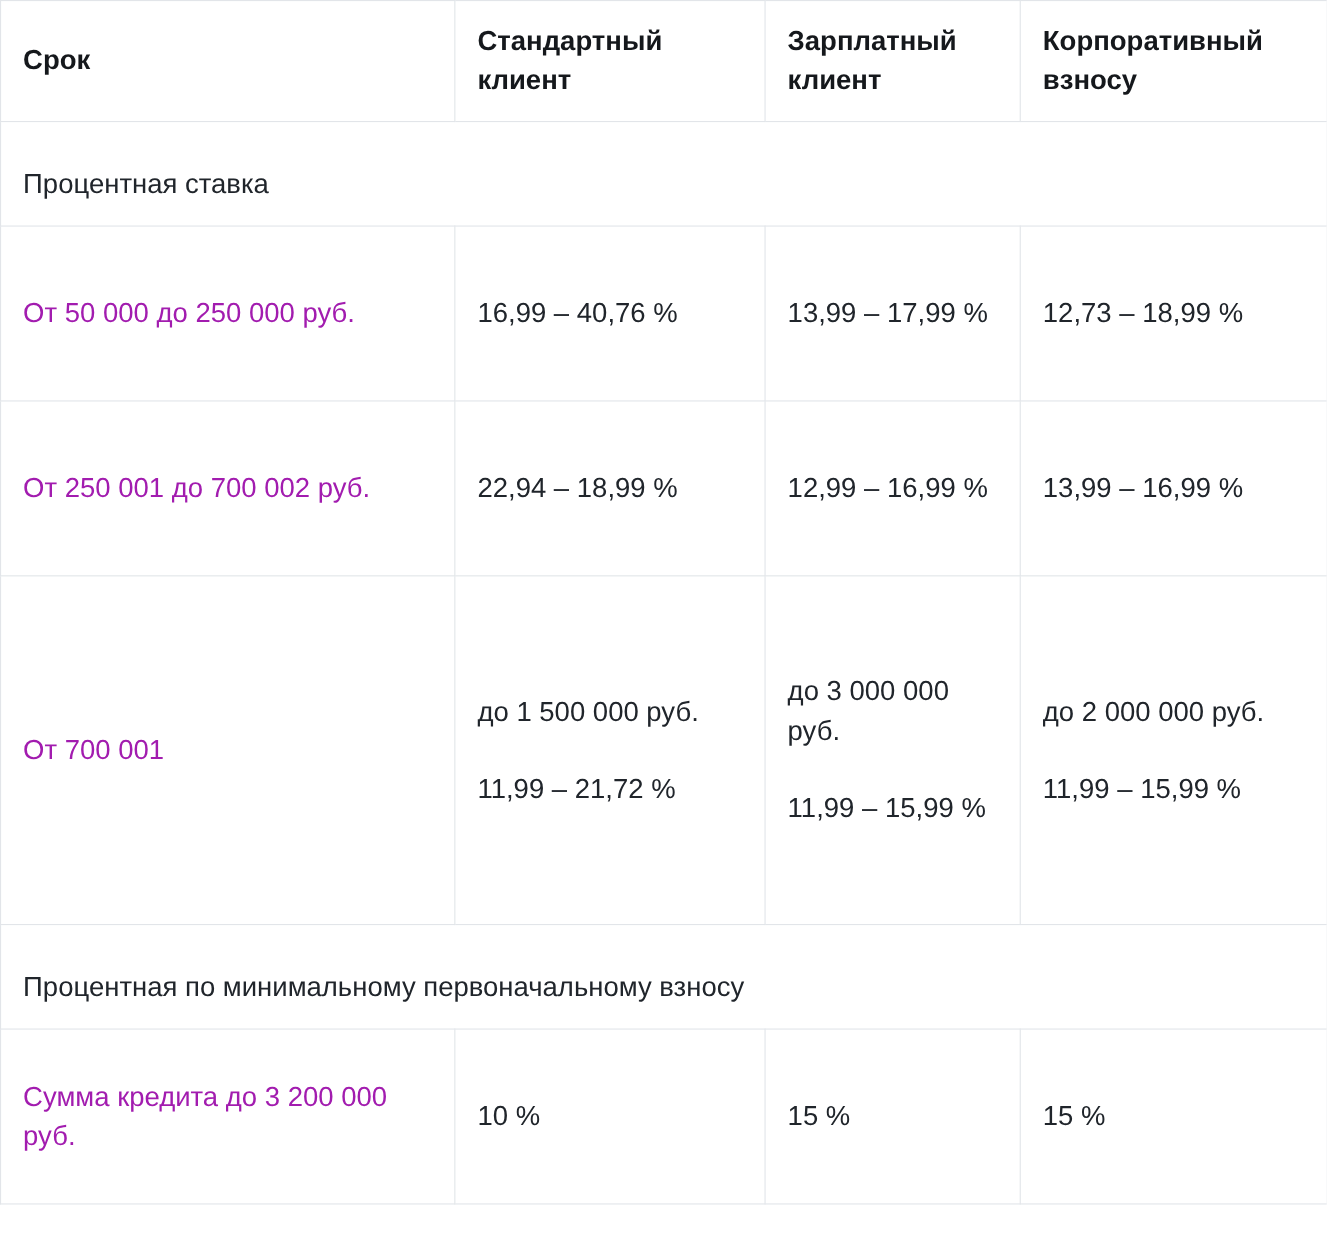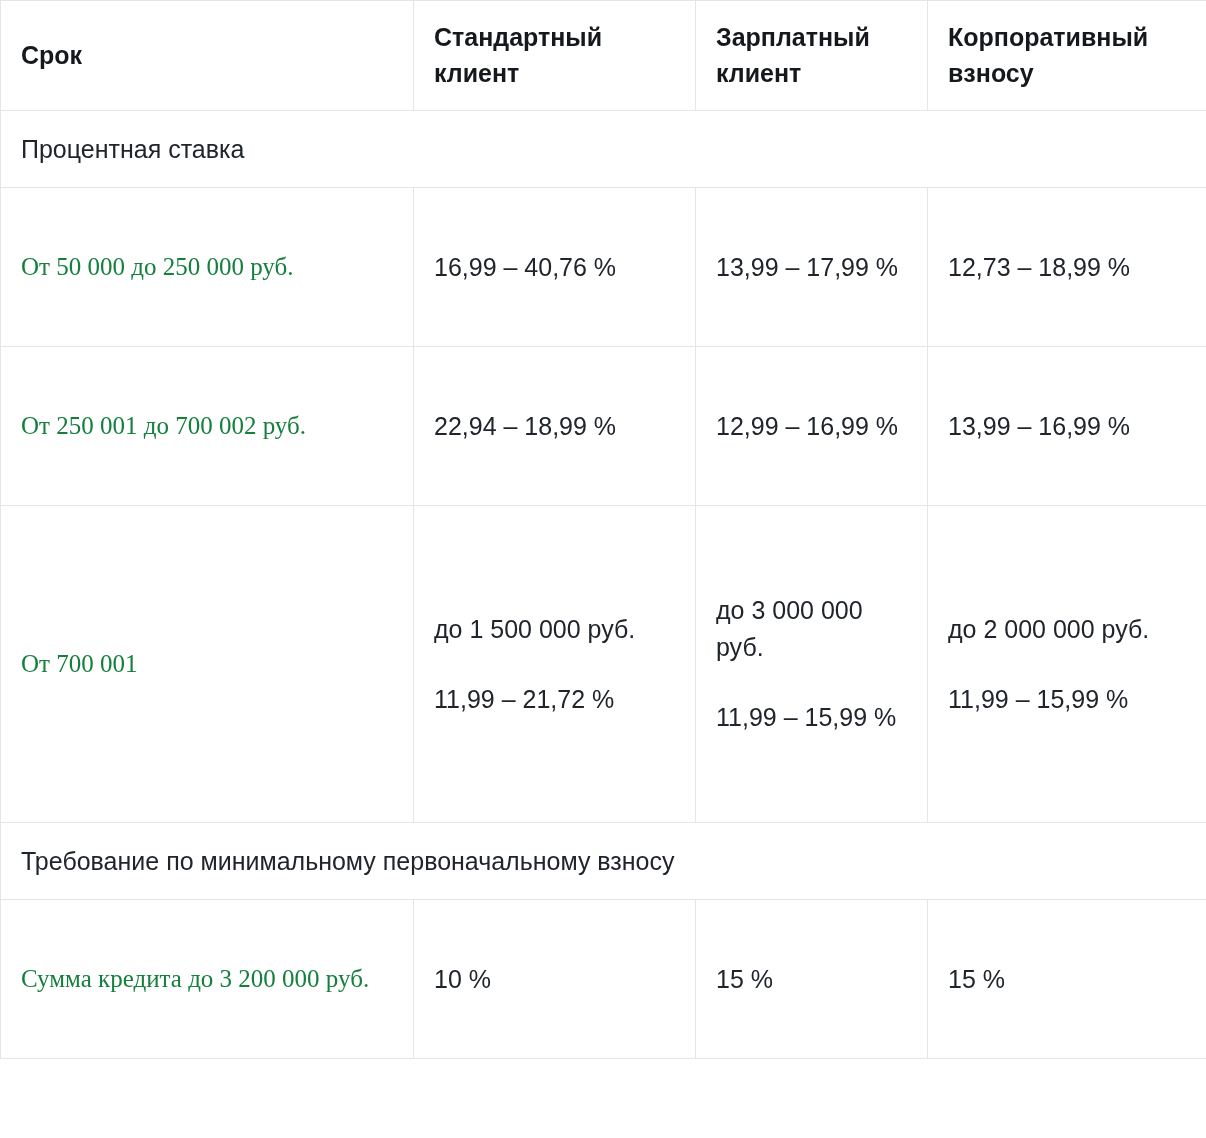--- a/index.html
+++ b/index.html
@@ -40,26 +40,25 @@
 
   thead th {
     font-weight: bold;
     color: #15181c;
     vertical-align: middle;
     padding-top: 22px;
     padding-bottom: 22px;
   }
   .section-row td {
     font-weight: normal;
-    padding-top: 20px;
+    padding-top: 38px;
     padding-bottom: 20px;
   }
   .label-cell {
-    color: #15803d;
-    font-family: Liberation Serif, serif;
+    color: #a21caf;
   }
   .value-cell {
     color: #20252b;
   }
   .tall-row td {
     vertical-align: middle;
   }
   .tall-row .value-cell p {
     margin: 0 0 34px 0;
   }
@@ -121,21 +120,21 @@
         <p>11,99 – 15,99 %</p>
       </td>
       <td class="value-cell">
         <p>до 2 000 000 руб.</p>
         <p>11,99 – 15,99 %</p>
       </td>
     </tr>
 
 
     <tr class="section-row">
-      <td colspan="4">Требование по минимальному первоначальному взносу</td>
+      <td colspan="4">Процентная по минимальному первоначальному взносу</td>
     </tr>
 
     <tr class="row-h2">
       <td class="label-cell">Сумма кредита до 3 200 000 руб.</td>
       <td class="value-cell">10 %</td>
       <td class="value-cell">15 %</td>
       <td class="value-cell">15 %</td>
     </tr>
 
   </tbody>

